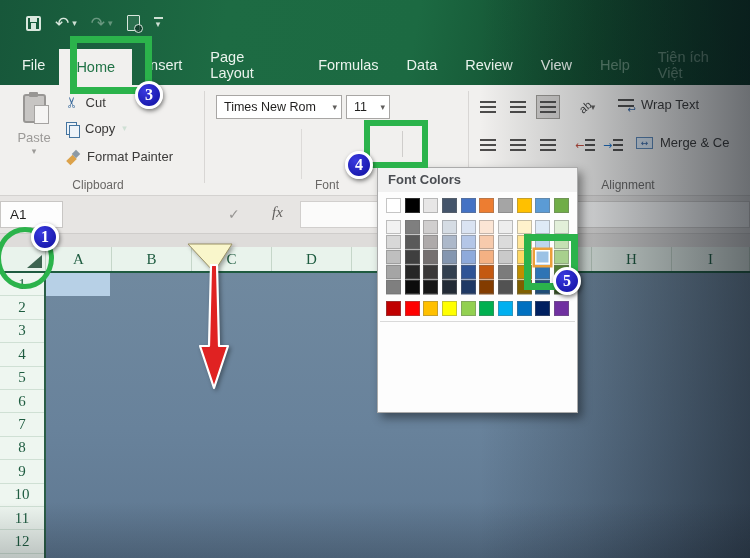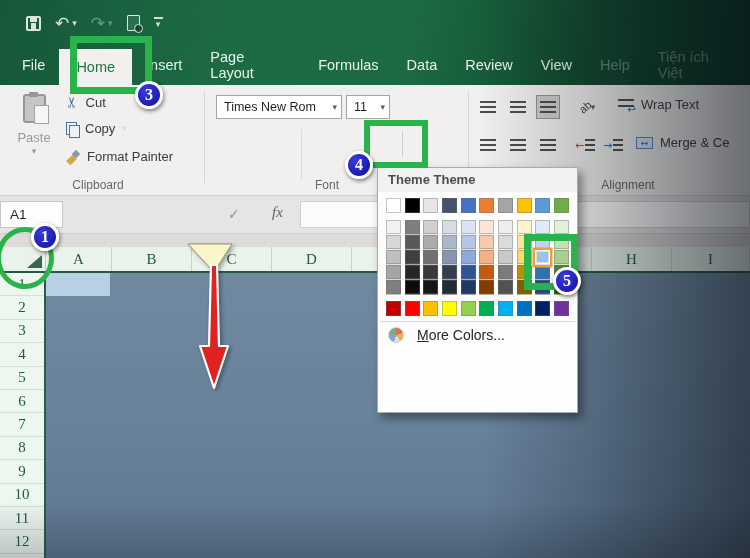--- a/index.html
+++ b/index.html
@@ -344,21 +344,21 @@
       </div>
     <div class="cells">
       <div class="a1" style="height: 23.4px; background: rgb(183, 208, 230);"></div>
     </div>
   </div>
 
   <div class="dim-right"></div>
   <div class="dim-bottom"></div>
 
   <div class="dropdown">
-    <div class="dd-head">Theme Theme</div>
+    <div class="dd-head">Font Colors</div>
     <div class="swrow" id="themerow">
         <span class="sw" style="background: rgb(255, 255, 255);"></span>
         <span class="sw" style="background: rgb(0, 0, 0);"></span>
         <span class="sw" style="background: rgb(231, 230, 230);"></span>
         <span class="sw" style="background: rgb(68, 84, 106);"></span>
         <span class="sw" style="background: rgb(68, 114, 196);"></span>
         <span class="sw" style="background: rgb(237, 125, 49);"></span>
         <span class="sw" style="background: rgb(165, 165, 165);"></span>
         <span class="sw" style="background: rgb(255, 192, 0);"></span>
         <span class="sw" style="background: rgb(91, 155, 213);"></span>
@@ -442,24 +442,20 @@
         <span class="sw" style="background: rgb(255, 192, 0);"></span>
         <span class="sw" style="background: rgb(255, 255, 0);"></span>
         <span class="sw" style="background: rgb(146, 208, 80);"></span>
         <span class="sw" style="background: rgb(0, 176, 80);"></span>
         <span class="sw" style="background: rgb(0, 176, 240);"></span>
         <span class="sw" style="background: rgb(0, 112, 192);"></span>
         <span class="sw" style="background: rgb(0, 32, 96);"></span>
         <span class="sw" style="background: rgb(112, 48, 160);"></span>
       </div>
     <div class="dd-sep"></div>
-    <div class="dd-item">
-      <span class="i-wheel"></span>
-      <span id="more-label"><span class="accel">M</span>ore Colors...</span>
-    </div>
   </div>
 
   <div class="gbox" style="left: 70px; top: 36px; width: 82px; height: 58px; border-width: 7px; border-color: rgb(43, 179, 75);"></div>
   <div class="gbox" style="left: 364px; top: 120px; width: 64px; height: 48px; border-width: 6px; border-color: rgb(43, 179, 75);"></div>
   <div class="gbox" style="left: 524px; top: 234px; width: 54px; height: 56px; border-width: 7px; z-index: 84; border-color: rgb(43, 179, 75);"></div>
   <div class="gellipse" style="border-color: rgb(43, 179, 75);"></div>
 
   <svg class="anno-svg" width="750" height="558" viewBox="0 0 750 558">
     <polygon points="188,244 232,244 214,272" fill="#f9f6cb" stroke="#9a9166" stroke-width="1"></polygon>
     <polygon points="211,265 217,265 219,346 228,346 214,388 200,346 209,346" fill="#e02222" stroke="#ffffff" stroke-width="2.2" stroke-linejoin="round"></polygon>

